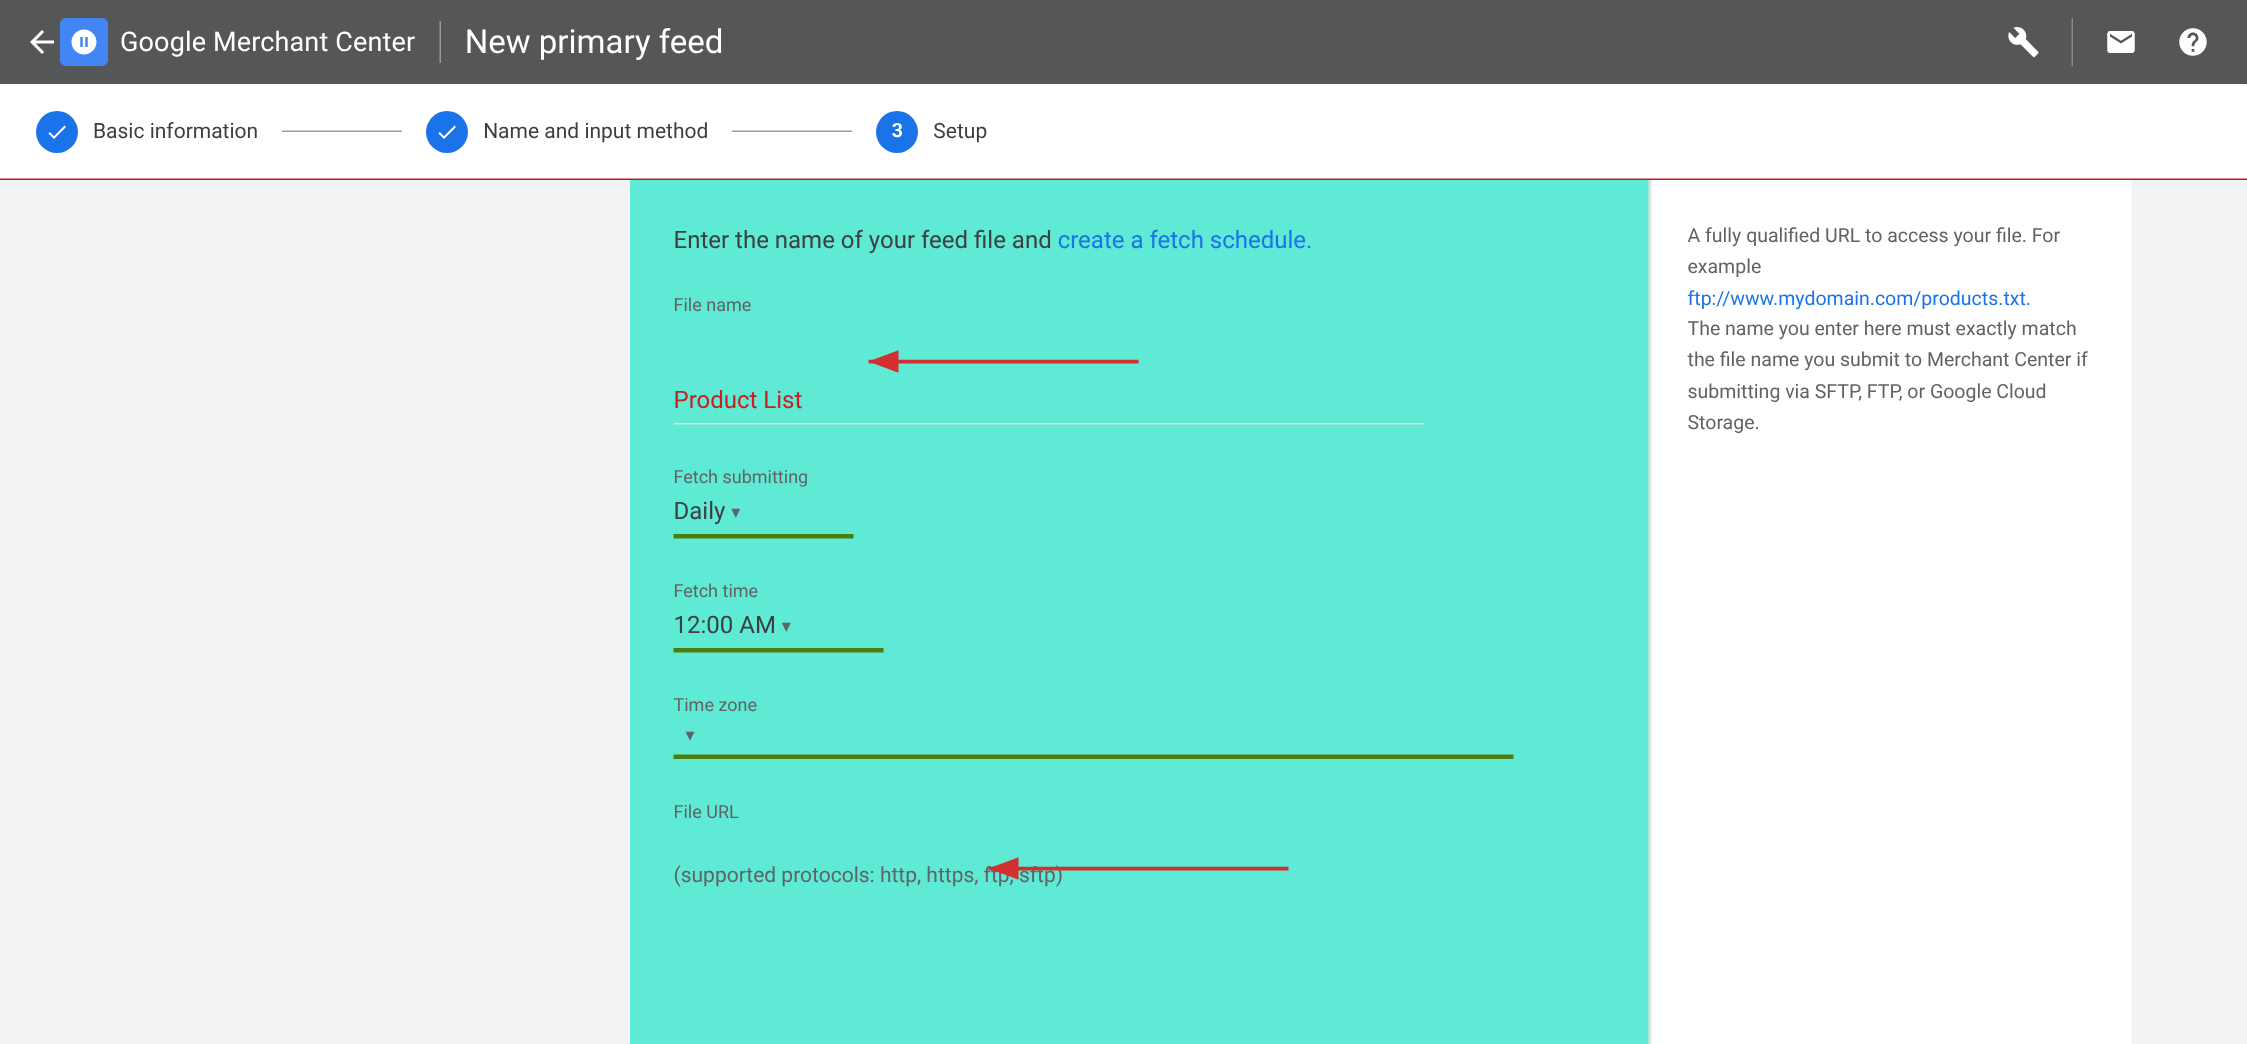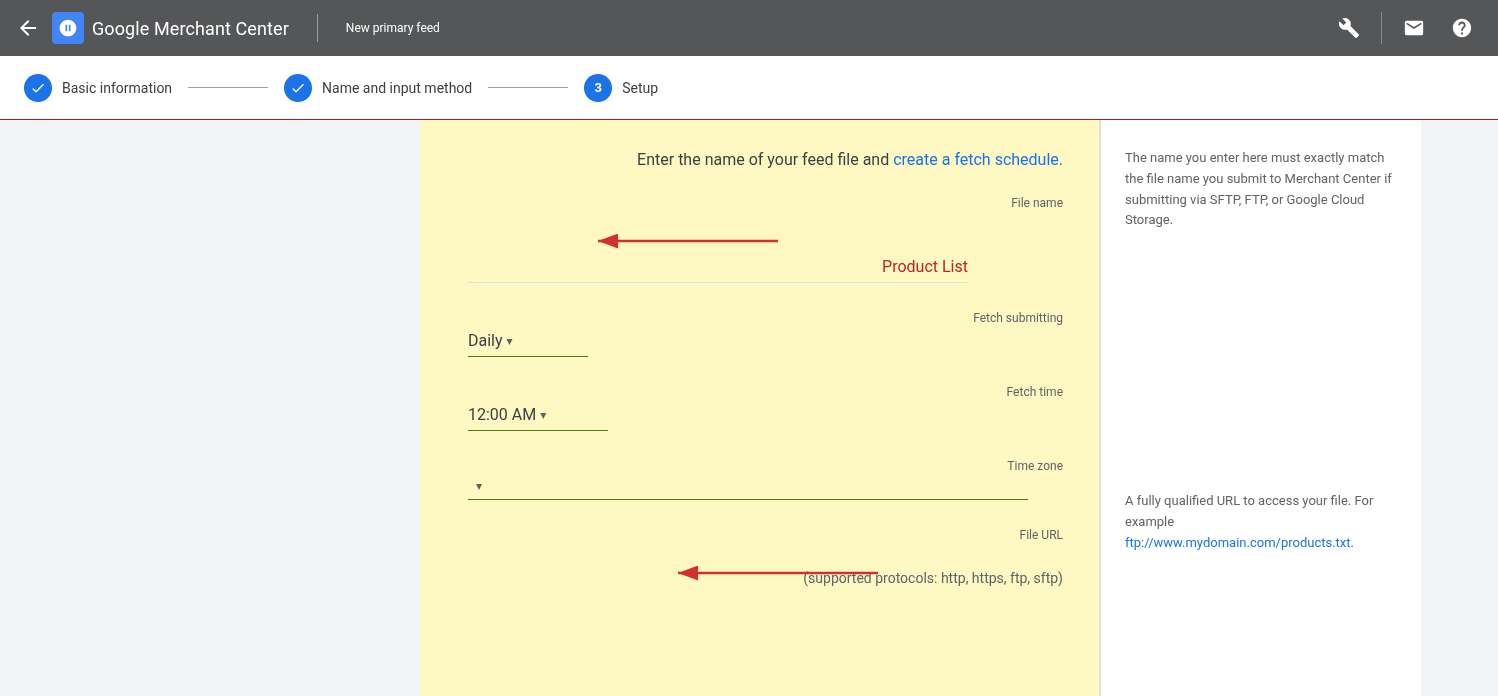--- a/index.html
+++ b/index.html
@@ -10,21 +10,20 @@
       background: #555658;
       height: 56px;
       display: flex;
       align-items: center;
       padding: 0 16px;
       position: relative;
     }
     .header-left {
       display: flex;
       align-items: center;
-      gap: 12px;
     }
     .back-btn {
       color: #fff;
       font-size: 20px;
       cursor: pointer;
       display: flex;
       align-items: center;
     }
     .logo-container {
       display: flex;
@@ -51,21 +50,21 @@
       letter-spacing: 0.1px;
     }
     .header-divider {
       width: 1px;
       height: 28px;
       background: rgba(255,255,255,0.4);
       margin: 0 16px;
     }
     .header-title {
       color: #fff;
-      font-size: 12px;
+      font-size: 22px;
       font-weight: 400;
     }
     .header-actions {
       margin-left: auto;
       display: flex;
       align-items: center;
       gap: 8px;
     }
     .header-icon-btn {
       color: #fff;
@@ -134,25 +133,24 @@
       padding: 0;
       min-height: calc(696px - 56px - 64px);
     }
     .left-panel {
       width: 420px;
       flex-shrink: 0;
       background: #f1f3f4;
     }
     .center-panel {
       flex: 1;
-      background: #fef9c3;
-      padding: 28px 36px 28px 48px;
+      background: #5eead4;
+      padding: 28px 36px 28px 29px;
       border-right: 1px solid #e0e0e0;
       max-width: 680px;
-      text-align: right;
     }
     .right-panel {
       width: 320px;
       flex-shrink: 0;
       background: #fff;
       padding: 28px 24px;
     }
 
     
     .section-heading {
@@ -187,21 +185,21 @@
       color: #c5221f;
     }
 
     .dropdown-field {
       display: flex;
       align-items: center;
       gap: 4px;
       font-size: 16px;
       color: #3c4043;
       padding-bottom: 6px;
-      border-bottom: 1px solid #4d7c0f;
+      border-bottom: 3px solid #4d7c0f;
       width: 120px;
       cursor: pointer;
     }
     .dropdown-arrow {
       font-size: 12px;
       color: #5f6368;
     }
 
     .time-dropdown {
       width: 140px;
@@ -366,19 +364,19 @@
         <line x1="210" y1="15" x2="10" y2="15" stroke="#d32f2f" stroke-width="2.5" marker-end="url(#arrowhead2)"></line>
       </svg>
     </div>
 
     <div class="protocols-text">(supported protocols: http, https, ftp, sftp)</div>
   </div>
 
   <div class="vertical-divider"></div>
 
   <div class="right-panel">
-    <p class="hint-text" style="margin-bottom: 260px;">The name you enter here must exactly match the file name you submit to Merchant Center if submitting via SFTP, FTP, or Google Cloud Storage.</p>
     <p class="hint-text">
       <span>A fully qualified URL to access your file. For example </span>
       <a class="hint-link">ftp://www.mydomain.com/products.txt.</a>
     </p>
+    <p class="hint-text" style="margin-bottom: 260px;">The name you enter here must exactly match the file name you submit to Merchant Center if submitting via SFTP, FTP, or Google Cloud Storage.</p>
   </div>
 </div>
 
 </body></html>

